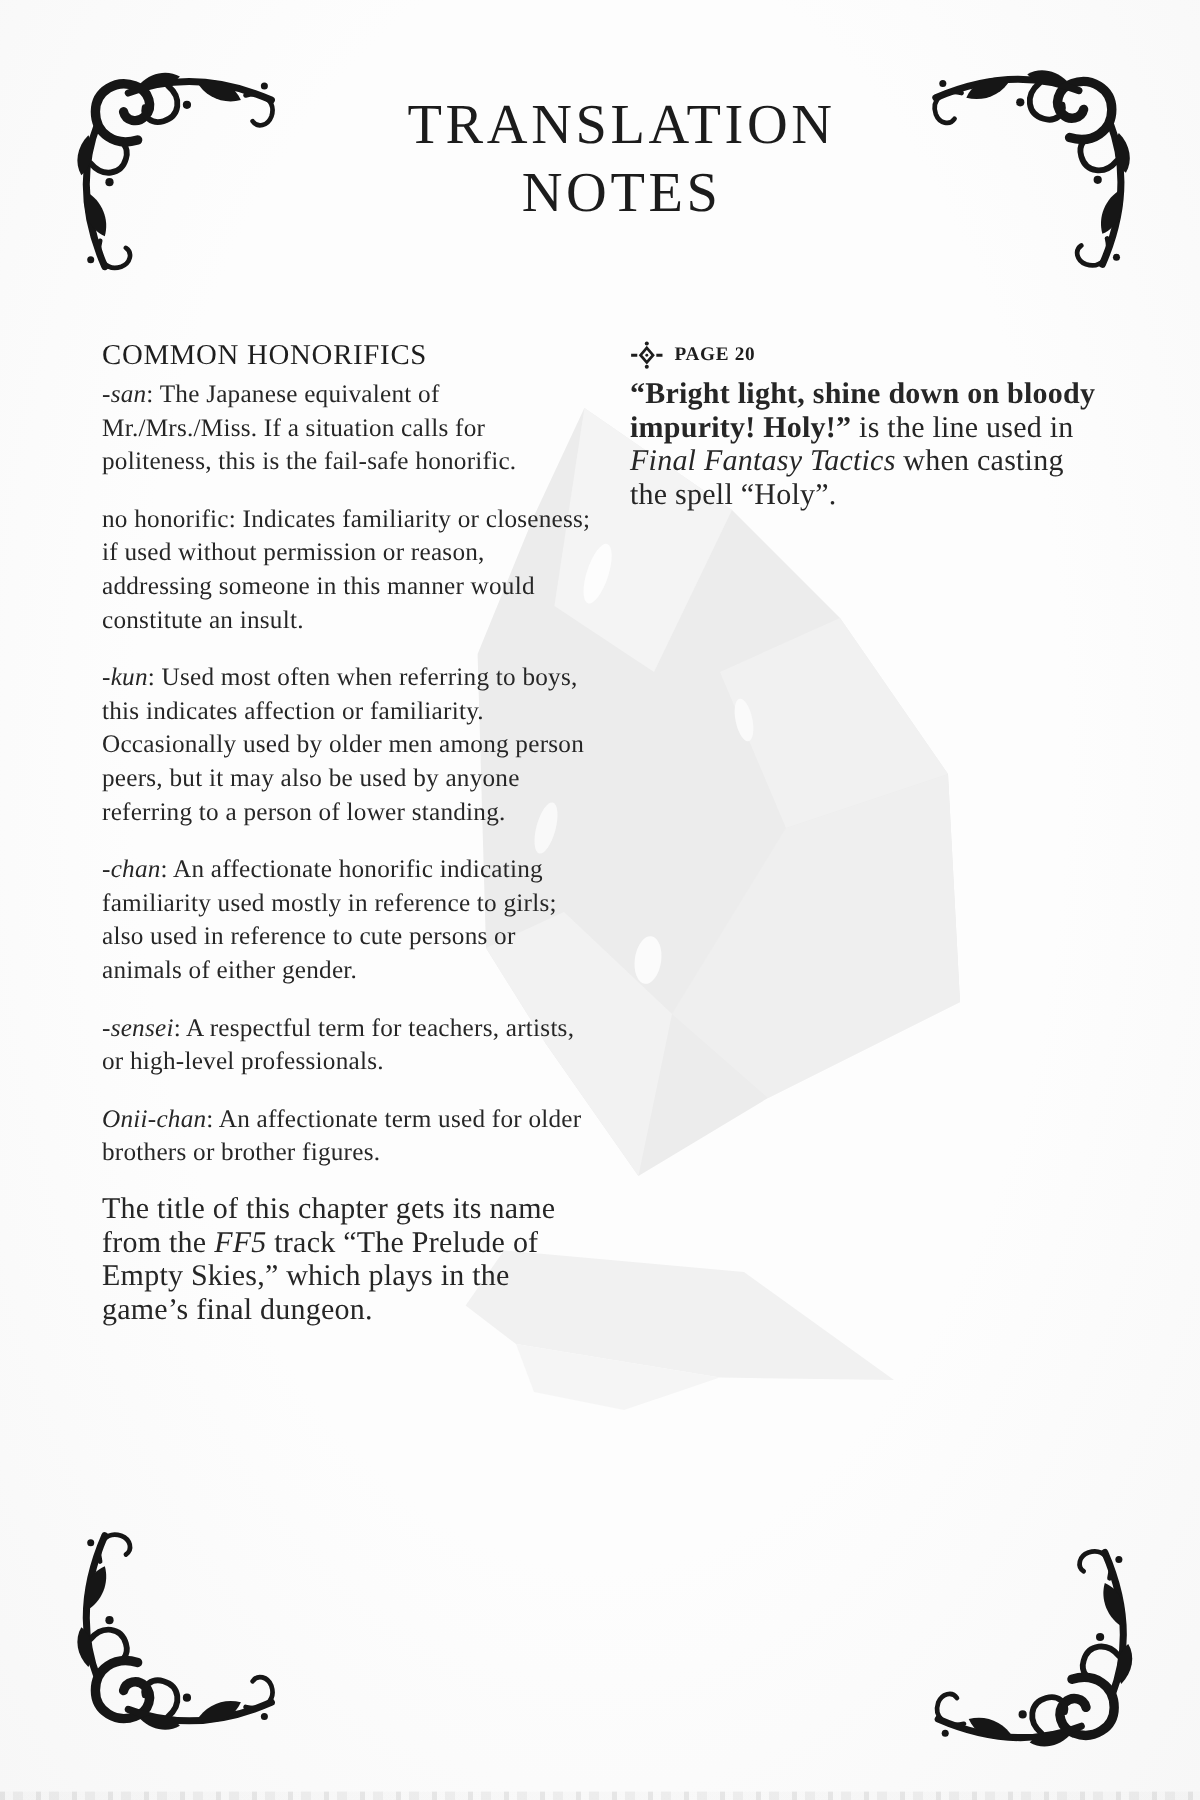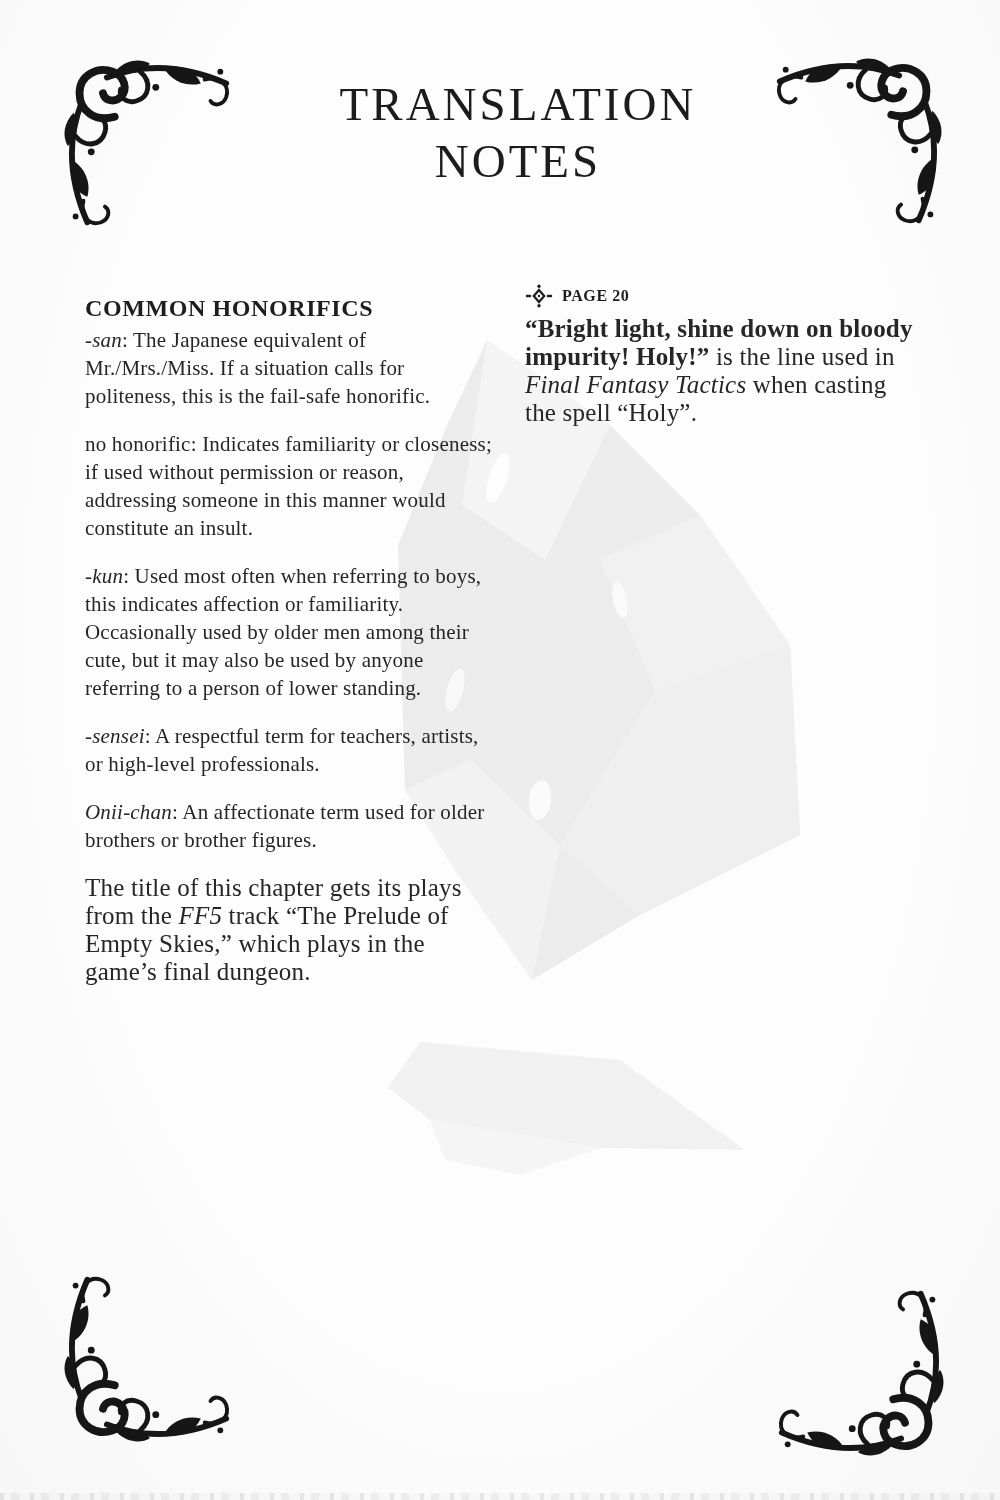--- a/index.html
+++ b/index.html
@@ -24,21 +24,21 @@
   .corner.tr { right:52px; top:52px;  transform:scaleX(-1); }
   .corner.bl { left:58px;  bottom:52px; transform:scaleY(-1); }
   .corner.br { right:50px; bottom:38px; transform:scale(-1,-1); }
   
   .watermark { position:absolute; inset:0; z-index:1; pointer-events:none; }
   
   .col { position:absolute; top:283px; z-index:2; }
   .col-left  { left:85px;  width:412px; }
   .col-right { left:525px; width:392px; }
   .sec-heading {
-    margin:12px 0 4px 0; font-size:24px; font-weight:700;
+    margin:0 0 4px 0; font-size:24px; font-weight:400;
     letter-spacing:0.6px; color:#1e1e1e;
   }
   .body-par { margin:0 0 20px 0; font-size:21px; line-height:28px; letter-spacing:0.2px; }
   .note-sec { margin-top:3px; }
   .note-heading {
     display:flex; align-items:center; gap:9px;
     margin:0 0 6px 0; font-size:16px; font-weight:700;
     letter-spacing:0.6px; color:#1e1e1e;
   }
   .note-heading svg { flex:0 0 auto; }
@@ -168,27 +168,28 @@
           <circle cx="18" cy="166" r="3"></circle>
       </g>
     </svg>
   </div>
 
   <div class="col col-left">
     <h2 class="sec-heading">COMMON HONORIFICS</h2>
     <div>
         <p class="body-par"><span style="font-style: italic;">-san</span><span>: The Japanese equivalent of Mr./Mrs./Miss. If a situation calls for politeness, this is the fail-safe honorific.</span></p>
         <p class="body-par"><span>no honorific</span><span>: Indicates familiarity or closeness; if used without permission or reason, addressing someone in this manner would constitute an insult.</span></p>
-        <p class="body-par"><span style="font-style: italic;">-kun</span><span>: Used most often when referring to boys, this indicates affection or familiarity. Occasionally used by older men among their cute, but it may also be used by anyone referring to a person of lower standing.</span></p>
+        <p class="body-par"><span style="font-style: italic;">-kun</span><span>: Used most often when referring to boys, this indicates affection or familiarity. Occasionally used by older men among person peers, but it may also be used by anyone referring to a person of lower standing.</span></p>
+        <p class="body-par"><span style="font-style: italic;">-chan</span><span>: An affectionate honorific indicating familiarity used mostly in reference to girls; also used in reference to cute persons or animals of either gender.</span></p>
         <p class="body-par"><span style="font-style: italic;">-sensei</span><span>: A respectful term for teachers, artists, or high-level professionals.</span></p>
         <p class="body-par"><span style="font-style: italic;">Onii-chan</span><span>: An affectionate term used for older brothers or brother figures.</span></p>
       </div>
 
     <div class="note-sec">
-      <p class="note-body"><span>The title of this chapter gets its plays from the </span><span style="font-style: italic;">FF5</span><span> track “The Prelude of Empty Skies,” which plays in the game’s final dungeon.</span></p>
+      <p class="note-body"><span>The title of this chapter gets its name from the </span><span style="font-style: italic;">FF5</span><span> track “The Prelude of Empty Skies,” which plays in the game’s final dungeon.</span></p>
     </div>
   </div>
 
   <div class="col col-right">
     <div class="note-sec" style="margin-top:0">
       <h2 class="note-heading">
         <svg width="28" height="26" viewBox="0 0 30 26" aria-hidden="true">
           <g fill="#1e1e1e" stroke="#1e1e1e">
             <line x1="1" y1="13" x2="6.5" y2="13" stroke-width="2.6"></line>
             <line x1="23.5" y1="13" x2="29" y2="13" stroke-width="2.6"></line>

